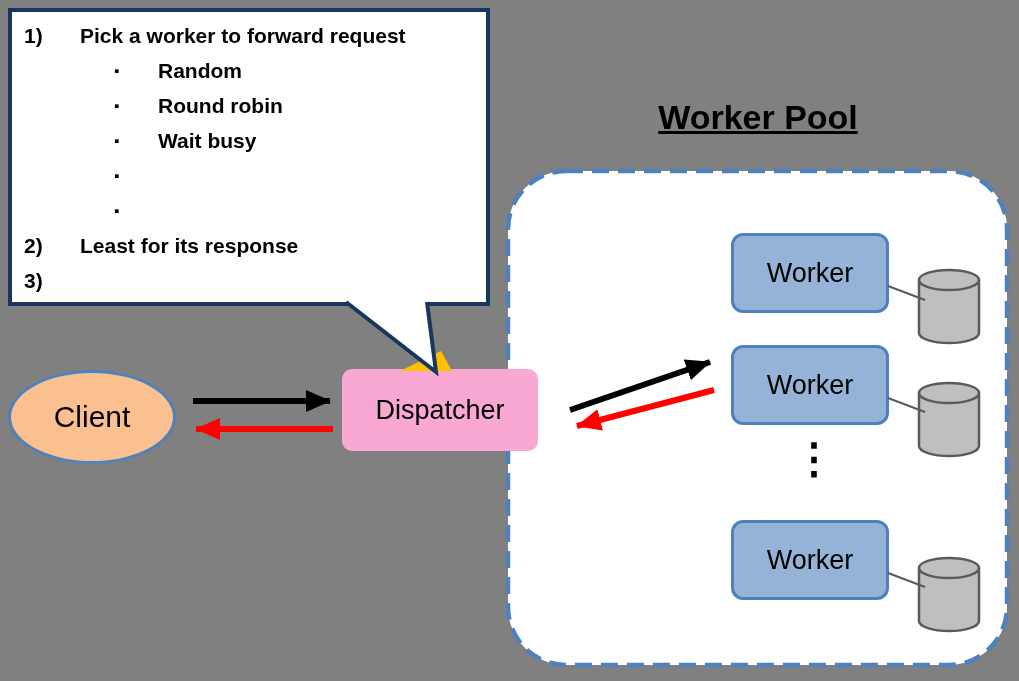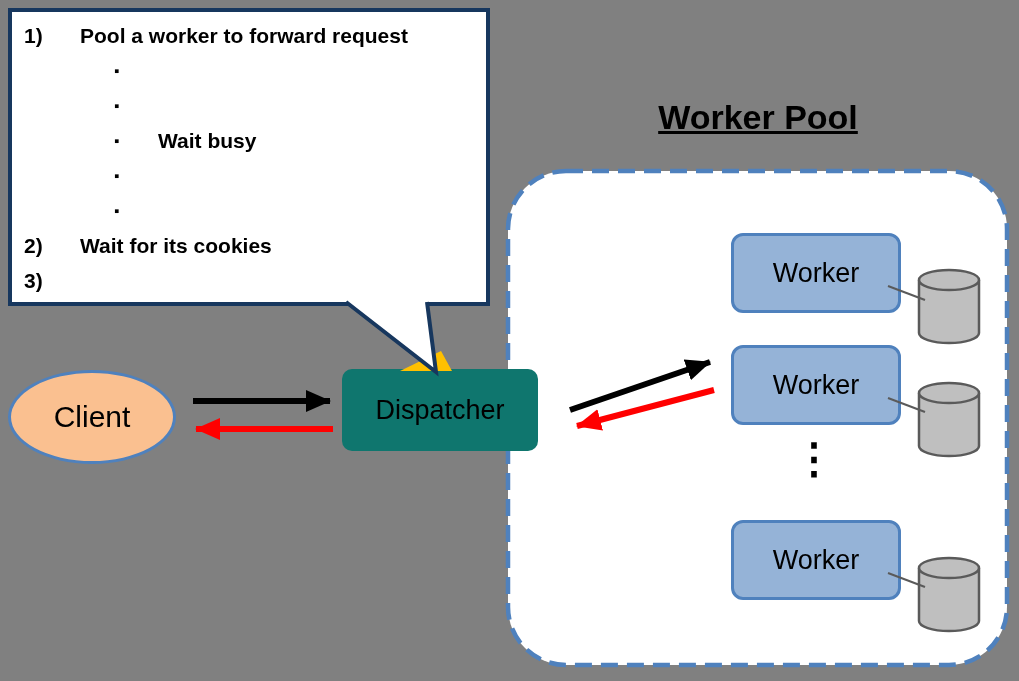--- a/index.html
+++ b/index.html
@@ -29,24 +29,24 @@
   .node{
     position:absolute;display:flex;align-items:center;justify-content:center;
     box-sizing:border-box;
   }
   .client{
     left:8px;top:370px;width:168px;height:94px;border-radius:50%;
     background:#FAC090;border:3px solid #4F81BD;font-size:30px;
   }
   .dispatcher{
     left:342px;top:369px;width:196px;height:82px;border-radius:10px;
-    background:#0f766e;font-size:27px;
+    background:#f9a8d4;font-size:27px;
   }
   .worker{
-    width:170px;height:80px;left:731px;border-radius:12px;
+    width:158px;height:80px;left:731px;border-radius:12px;
     background:#95B3D7;border:3px solid #4F81BD;font-size:27px;
   }
   .worker.w1{top:233px;}
   .worker.w2{top:345px;}
   .worker.w3{top:520px;}
   .cyl{position:absolute;width:66px;height:78px;left:916px;}
   .cyl.c1{top:267px;}
   .cyl.c2{top:380px;}
   .cyl.c3{top:555px;}
   .ellipsis{
@@ -55,41 +55,43 @@
   }
   
   .overlay{position:absolute;left:0;top:0;pointer-events:none;}
 </style>
 </head>
 <body>
 
 <div class="callout">
   <div class="step">
     <span class="num">1)</span>
-    <span>Pool a worker to forward request</span>
+    <span>Pick a worker to forward request</span>
   </div>
   <div class="sub">
     <span class="bullet">▪</span>
+    <span>Random</span>
   </div>
   <div class="sub">
     <span class="bullet">▪</span>
+    <span>Round robin</span>
   </div>
   <div class="sub">
     <span class="bullet">▪</span>
     <span>Wait busy</span>
   </div>
   <div class="sub">
     <span class="bullet">▪</span>
   </div>
   <div class="sub">
     <span class="bullet">▪</span>
   </div>
   <div class="step">
     <span class="num">2)</span>
-    <span>Wait for its cookies</span>
+    <span>Least for its response</span>
   </div>
   <div class="step">
     <span class="num">3)</span>
   </div>
 </div>
 
 <div class="pool-title">Worker Pool</div>
 
 <svg class="pool-svg" width="505" height="500" viewBox="0 0 505 500">
   <rect x="3" y="3" width="499" height="494" rx="58" ry="58" fill="#ffffff" stroke="#4F81BD" stroke-width="4.5" stroke-dasharray="17 9"></rect>

